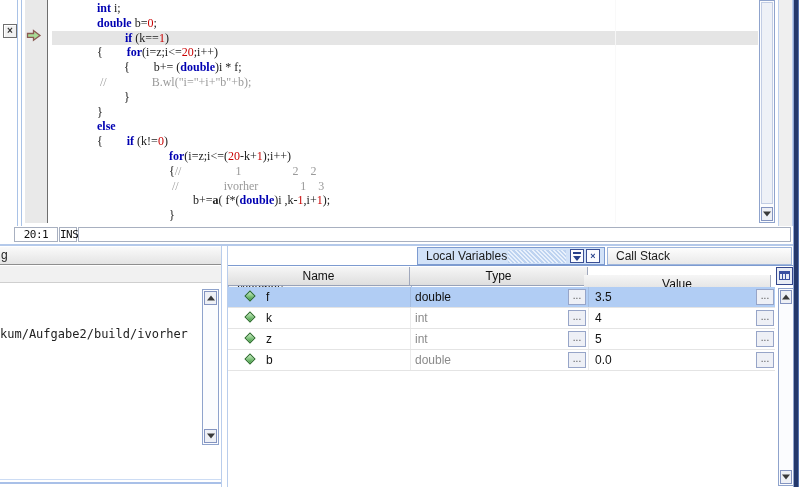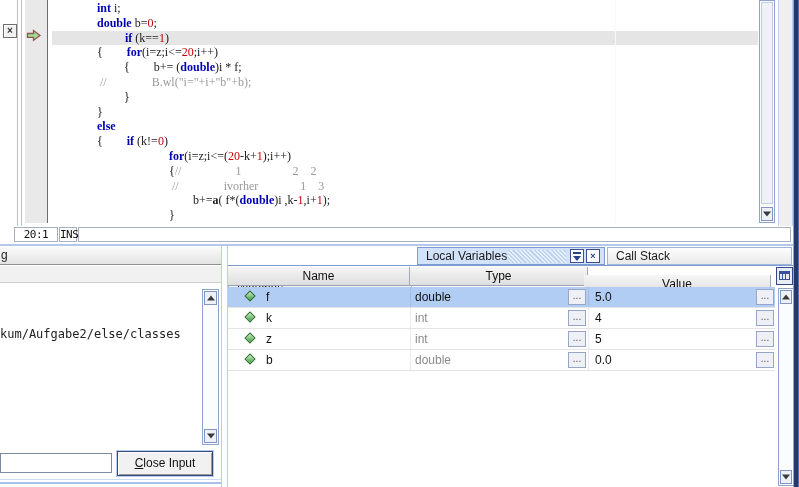--- a/index.html
+++ b/index.html
@@ -169,33 +169,29 @@
     <div class="status-cell" style="left:14px;width:44px;text-align:center;">20:1</div>
     <div class="status-cell" style="left:59px;width:18px;text-align:left;">INS</div>
     <div class="status-cell" style="left:78px;width:713px;"></div>
   </div>
   <div class="blue-sep"></div>
 
   <div class="lpanel">
     <div class="lp-title"><span>g</span></div>
     <div class="lp-toolbar"></div>
     <div class="lp-output">
-      <div class="lp-text">kum/Aufgabe2/else/classes</div>
+      <div class="lp-text">kum/Aufgabe2/build/ivorher</div>
       <div class="sb" style="left:202px;top:5px;width:17px;height:156px;">
         <div class="sb-btn" style="top:1px;">
             <span class="tri-up"></span>
           </div>
         <div class="sb-btn" style="bottom:1px;">
             <span class="tri-dn"></span>
           </div>
       </div>
-    </div>
-    <div class="lp-inputrow">
-      <input class="lp-input" type="text" value="" style="">
-      <div class="lp-btn"><span class="mn">C</span><span>lose Input</span></div>
     </div>
     <div class="lp-bottom"></div>
   </div>
 
   <div class="splitter"></div>
 
   <div class="rpanel">
     <div class="tabs">
       <div class="tab inactive" style="left:0;width:184px;margin-top:32px;"><span>Watches</span></div>
       <div class="tab active" style="left:189px;width:188px;">
@@ -220,21 +216,21 @@
       </div>
 
     <div class="vrows">
       <div class="vrow selected">
         <span class="col-line" style="left:182px;"></span>
           <span class="col-line" style="left:360px;"></span>
         <span class="diamond"></span>
         <span class="vname">f</span>
         <span class="vtype">double</span>
         <span class="dots t">...</span>
-        <span class="vvalue">5.0</span>
+        <span class="vvalue">3.5</span>
         <span class="dots v">...</span>
       </div>
       <div class="vrow">
         <span class="col-line" style="left:182px;"></span>
           <span class="col-line" style="left:360px;"></span>
         <span class="diamond"></span>
         <span class="vname">k</span>
         <span class="vtype">int</span>
         <span class="dots t">...</span>
         <span class="vvalue">4</span>

